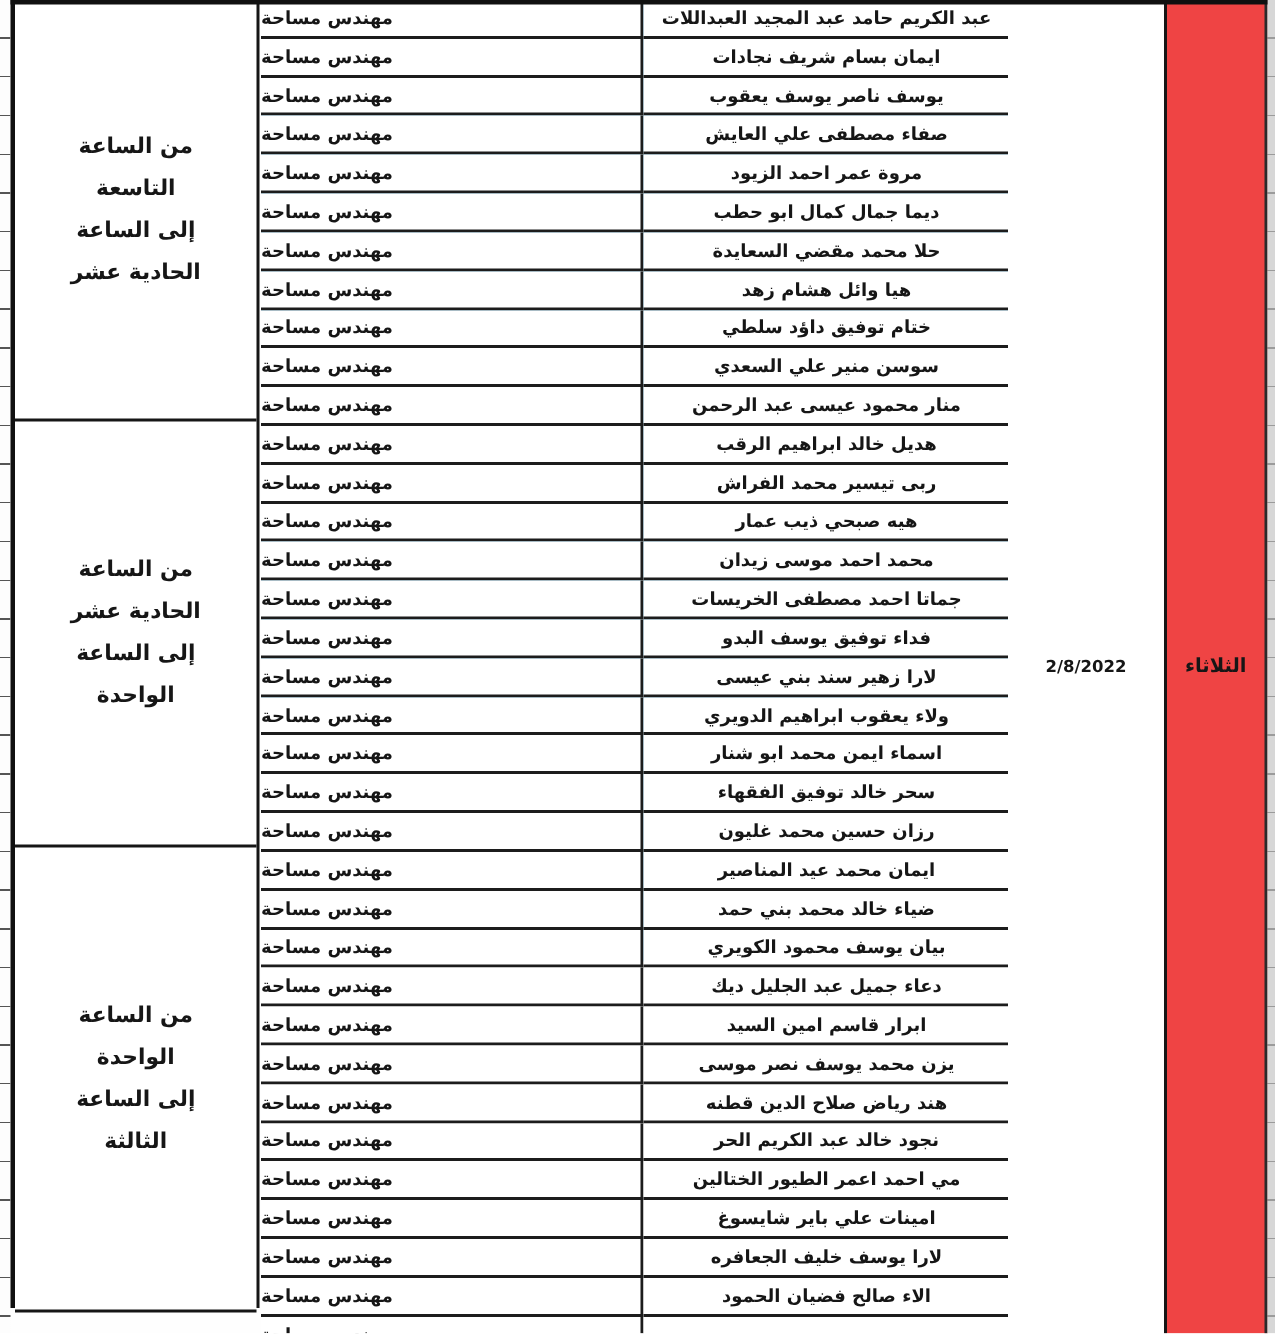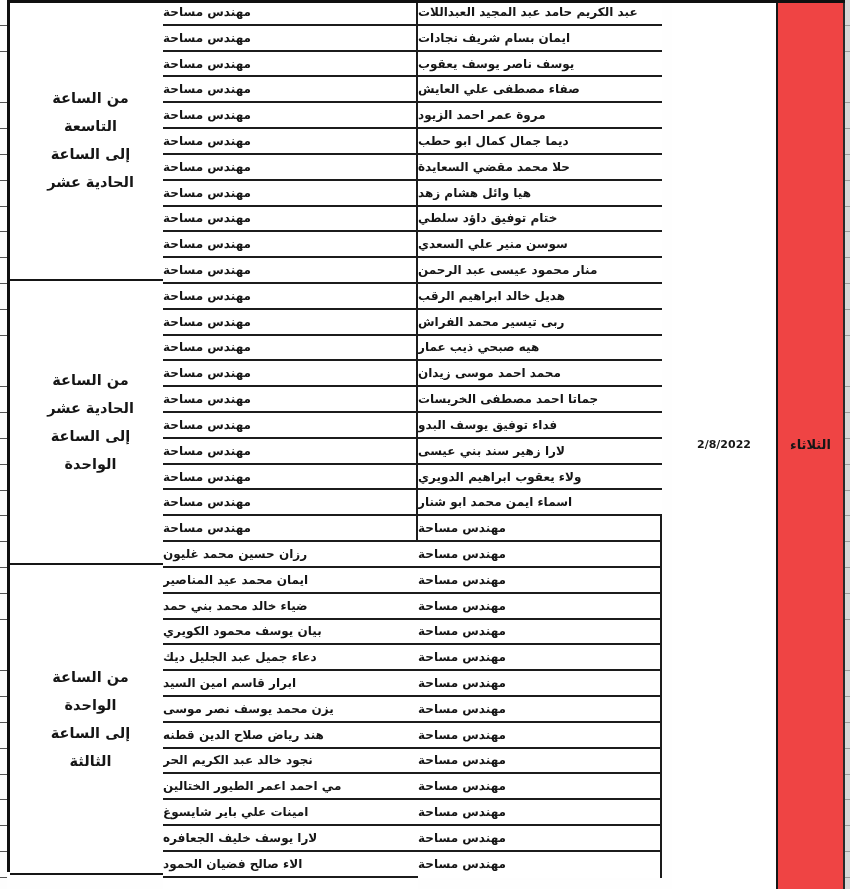--- a/index.html
+++ b/index.html
@@ -19,30 +19,30 @@
     box-sizing:border-box; border-left:3px solid #101010; border-right:2px solid #161616;
     background:#fff;
   }
   .time-block {
     box-sizing:border-box; border-bottom:2px solid #161616;
     display:flex; flex-direction:column; align-items:center; justify-content:center;
     text-align:center; direction:rtl; font-size:14.5px; line-height:28px;
   }
   
   .grid {
-    position:absolute; left:163px; top:0; width:499px; height:641px;
+    position:absolute; left:174px; top:0; width:499px; height:641px;
     display:grid; grid-template-columns:255px 244px; background:#0ea5e9;
   }
   .cell {
     box-sizing:border-box; border-bottom:2px solid #1c1c1c;
     overflow:hidden; white-space:nowrap; direction:rtl;
     display:flex; align-items:center; font-size:12px; background:#fff;
   }
   .cell.job  { border-left:none; justify-content:flex-start; padding-right:6px; }
-  .cell.name { justify-content:flex-end; border-left:2px solid #1c1c1c; }
+  .cell.name { justify-content:center; border-left:2px solid #1c1c1c; }
   
   .cell.job { border-right:2px solid #1c1c1c; justify-content:flex-end; }
   .cell.name { border-left:none; }
   .cell.partial { border-bottom:none; align-items:flex-start; }
   .cell.partial span { padding-top:5px; display:block; }
   
   .date-col {
     position:absolute; left:672px; top:0; width:106px; height:889px;
     box-sizing:border-box; border-right:2px solid #161616; background:#fff;
     display:flex; align-items:center; justify-content:center; font-size:11px;
@@ -204,20 +204,23 @@
       </div>
       <div class="cell job">
         <span>مهندس مساحة</span>
       </div>
       <div class="cell name">
         <span>اسماء ايمن محمد ابو شنار</span>
       </div>
       <div class="cell job">
         <span>مهندس مساحة</span>
       </div>
+      <div class="cell name">
+        <span>سحر خالد توفيق الفقهاء</span>
+      </div>
       <div class="cell job">
         <span>مهندس مساحة</span>
       </div>
       <div class="cell name">
         <span>رزان حسين محمد غليون</span>
       </div>
       <div class="cell job">
         <span>مهندس مساحة</span>
       </div>
       <div class="cell name">

